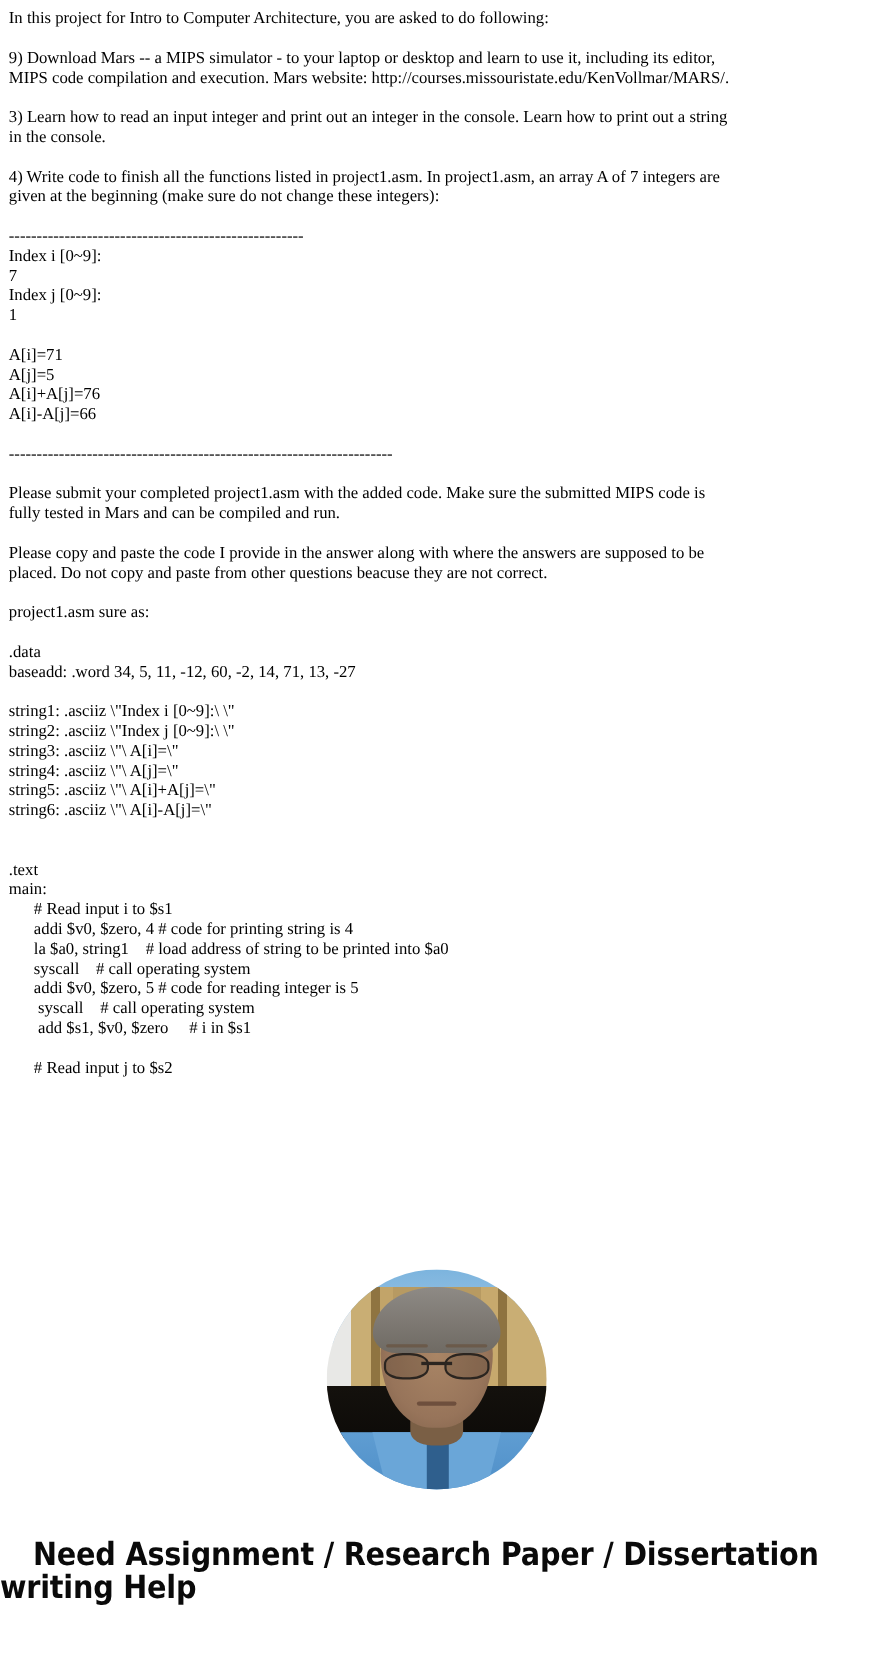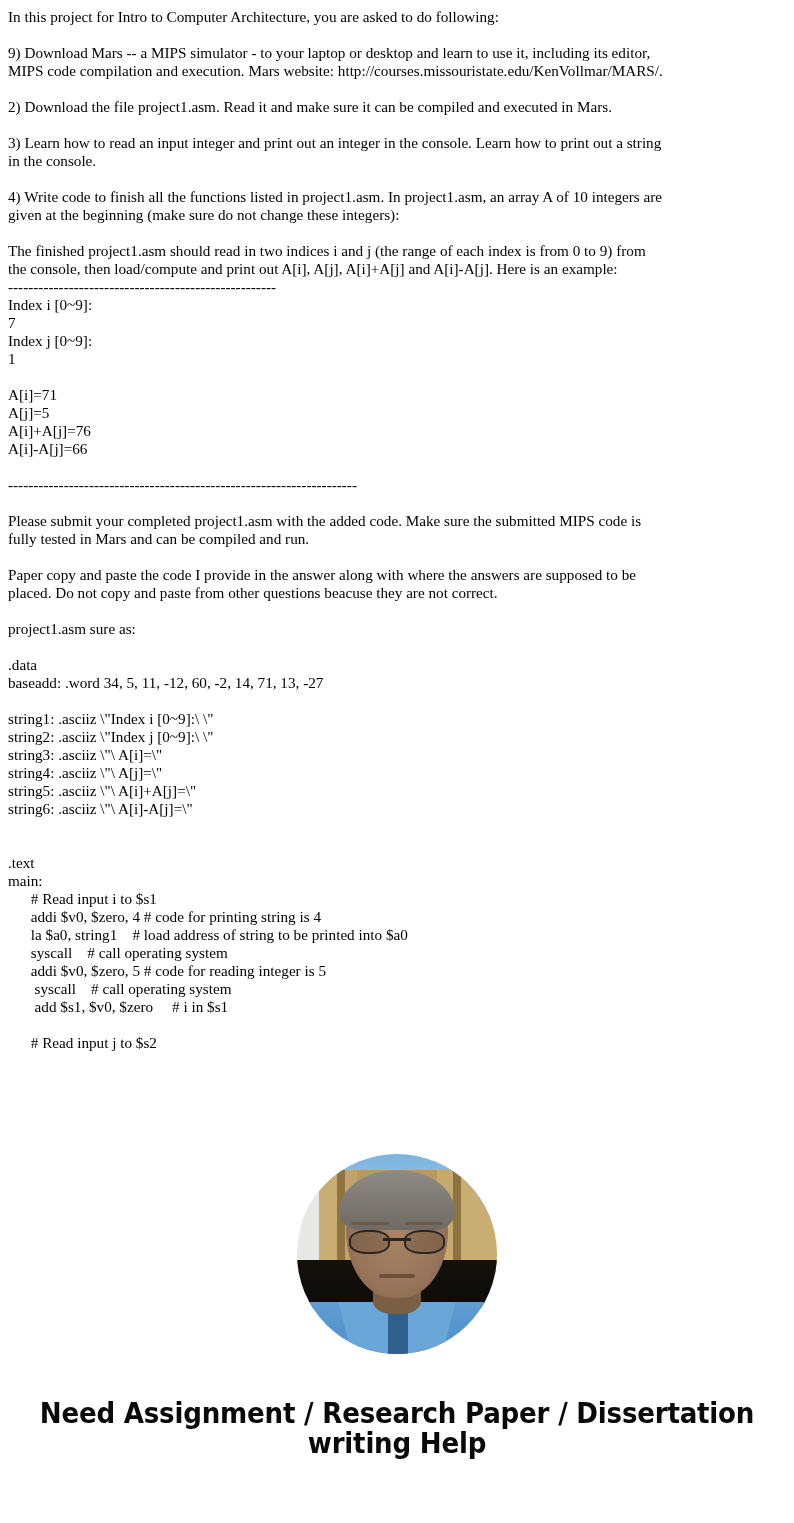--- a/index.html
+++ b/index.html
@@ -110,68 +110,66 @@
   .av-brow.r   { right:27%; }
   .av-mouth    { position:absolute; left:41%; top:60%; width:18%; height:3.5px;
                  background:#6e4f3d; border-radius:3px; }
 
   
   .promo {
     position: absolute;
     left: 0;
     top: 1398px;
     width: 794px;
-    text-align: center;
+    text-align: left;
     font-family: "DejaVu Sans Condensed", "Liberation Sans Narrow", "Liberation Sans", sans-serif;
     font-weight: bold;
     font-size: 29px;
     line-height: 30px;
     color: #0a0a0a;
     letter-spacing: -0.2px;
   }
   .promo .line1 { padding: 0 30px; }
 </style>
 </head>
 <body>
 
 <div class="doc">
 
   <p class="para">In this project for Intro to Computer Architecture, you are asked to do following:</p>
 
   <p class="para">9) Download Mars -- a MIPS simulator - to your laptop or desktop and learn to use it, including its editor, MIPS code compilation and execution. Mars website: http://courses.missouristate.edu/KenVollmar/MARS/.</p>
 
-  <p class="para">2) Download the file project1.asm. Read it and make sure it can be compiled and executed in Mars.</p>
 
   <p class="para">3) Learn how to read an input integer and print out an integer in the console. Learn how to print out a string in the console.</p>
 
-  <p class="para">4) Write code to finish all the functions listed in project1.asm. In project1.asm, an array A of 10 integers are given at the beginning (make sure do not change these integers):</p>
-
-
-  <p class="para" style="margin-bottom:0;">The finished project1.asm should read in two indices i and j (the range of each index is from 0 to 9) from the console, then load/compute and print out A[i], A[j], A[i]+A[j] and A[i]-A[j]. Here is an example:</p>
+  <p class="para">4) Write code to finish all the functions listed in project1.asm. In project1.asm, an array A of 7 integers are given at the beginning (make sure do not change these integers):</p>
+
+
 
   <div class="block">-----------------------------------------------------</div>
 
   <div class="block">Index i [0~9]:
 7
 Index j [0~9]:
 1
 
 A[i]=71
 A[j]=5
 A[i]+A[j]=76
 A[i]-A[j]=66</div>
 
   <div class="spacer"></div>
 
   <div class="block gap-after">---------------------------------------------------------------------</div>
 
 
   <p class="para">Please submit your completed project1.asm with the added code. Make sure the submitted MIPS code is fully tested in Mars and can be compiled and run.</p>
 
-  <p class="para">Paper copy and paste the code I provide in the answer along with where the answers are supposed to be placed. Do not copy and paste from other questions beacuse they are not correct.</p>
+  <p class="para">Please copy and paste the code I provide in the answer along with where the answers are supposed to be placed. Do not copy and paste from other questions beacuse they are not correct.</p>
 
   <p class="para">project1.asm sure as:</p>
 
   <div class="block gap-after">.data
 baseadd: .word 34, 5, 11, -12, 60, -2, 14, 71, 13, -27</div>
 
   <div class="block gap-after">string1: .asciiz \"Index i [0~9]:\ \"
 string2: .asciiz \"Index j [0~9]:\ \"
 string3: .asciiz \"\ A[i]=\"
 string4: .asciiz \"\ A[j]=\"

